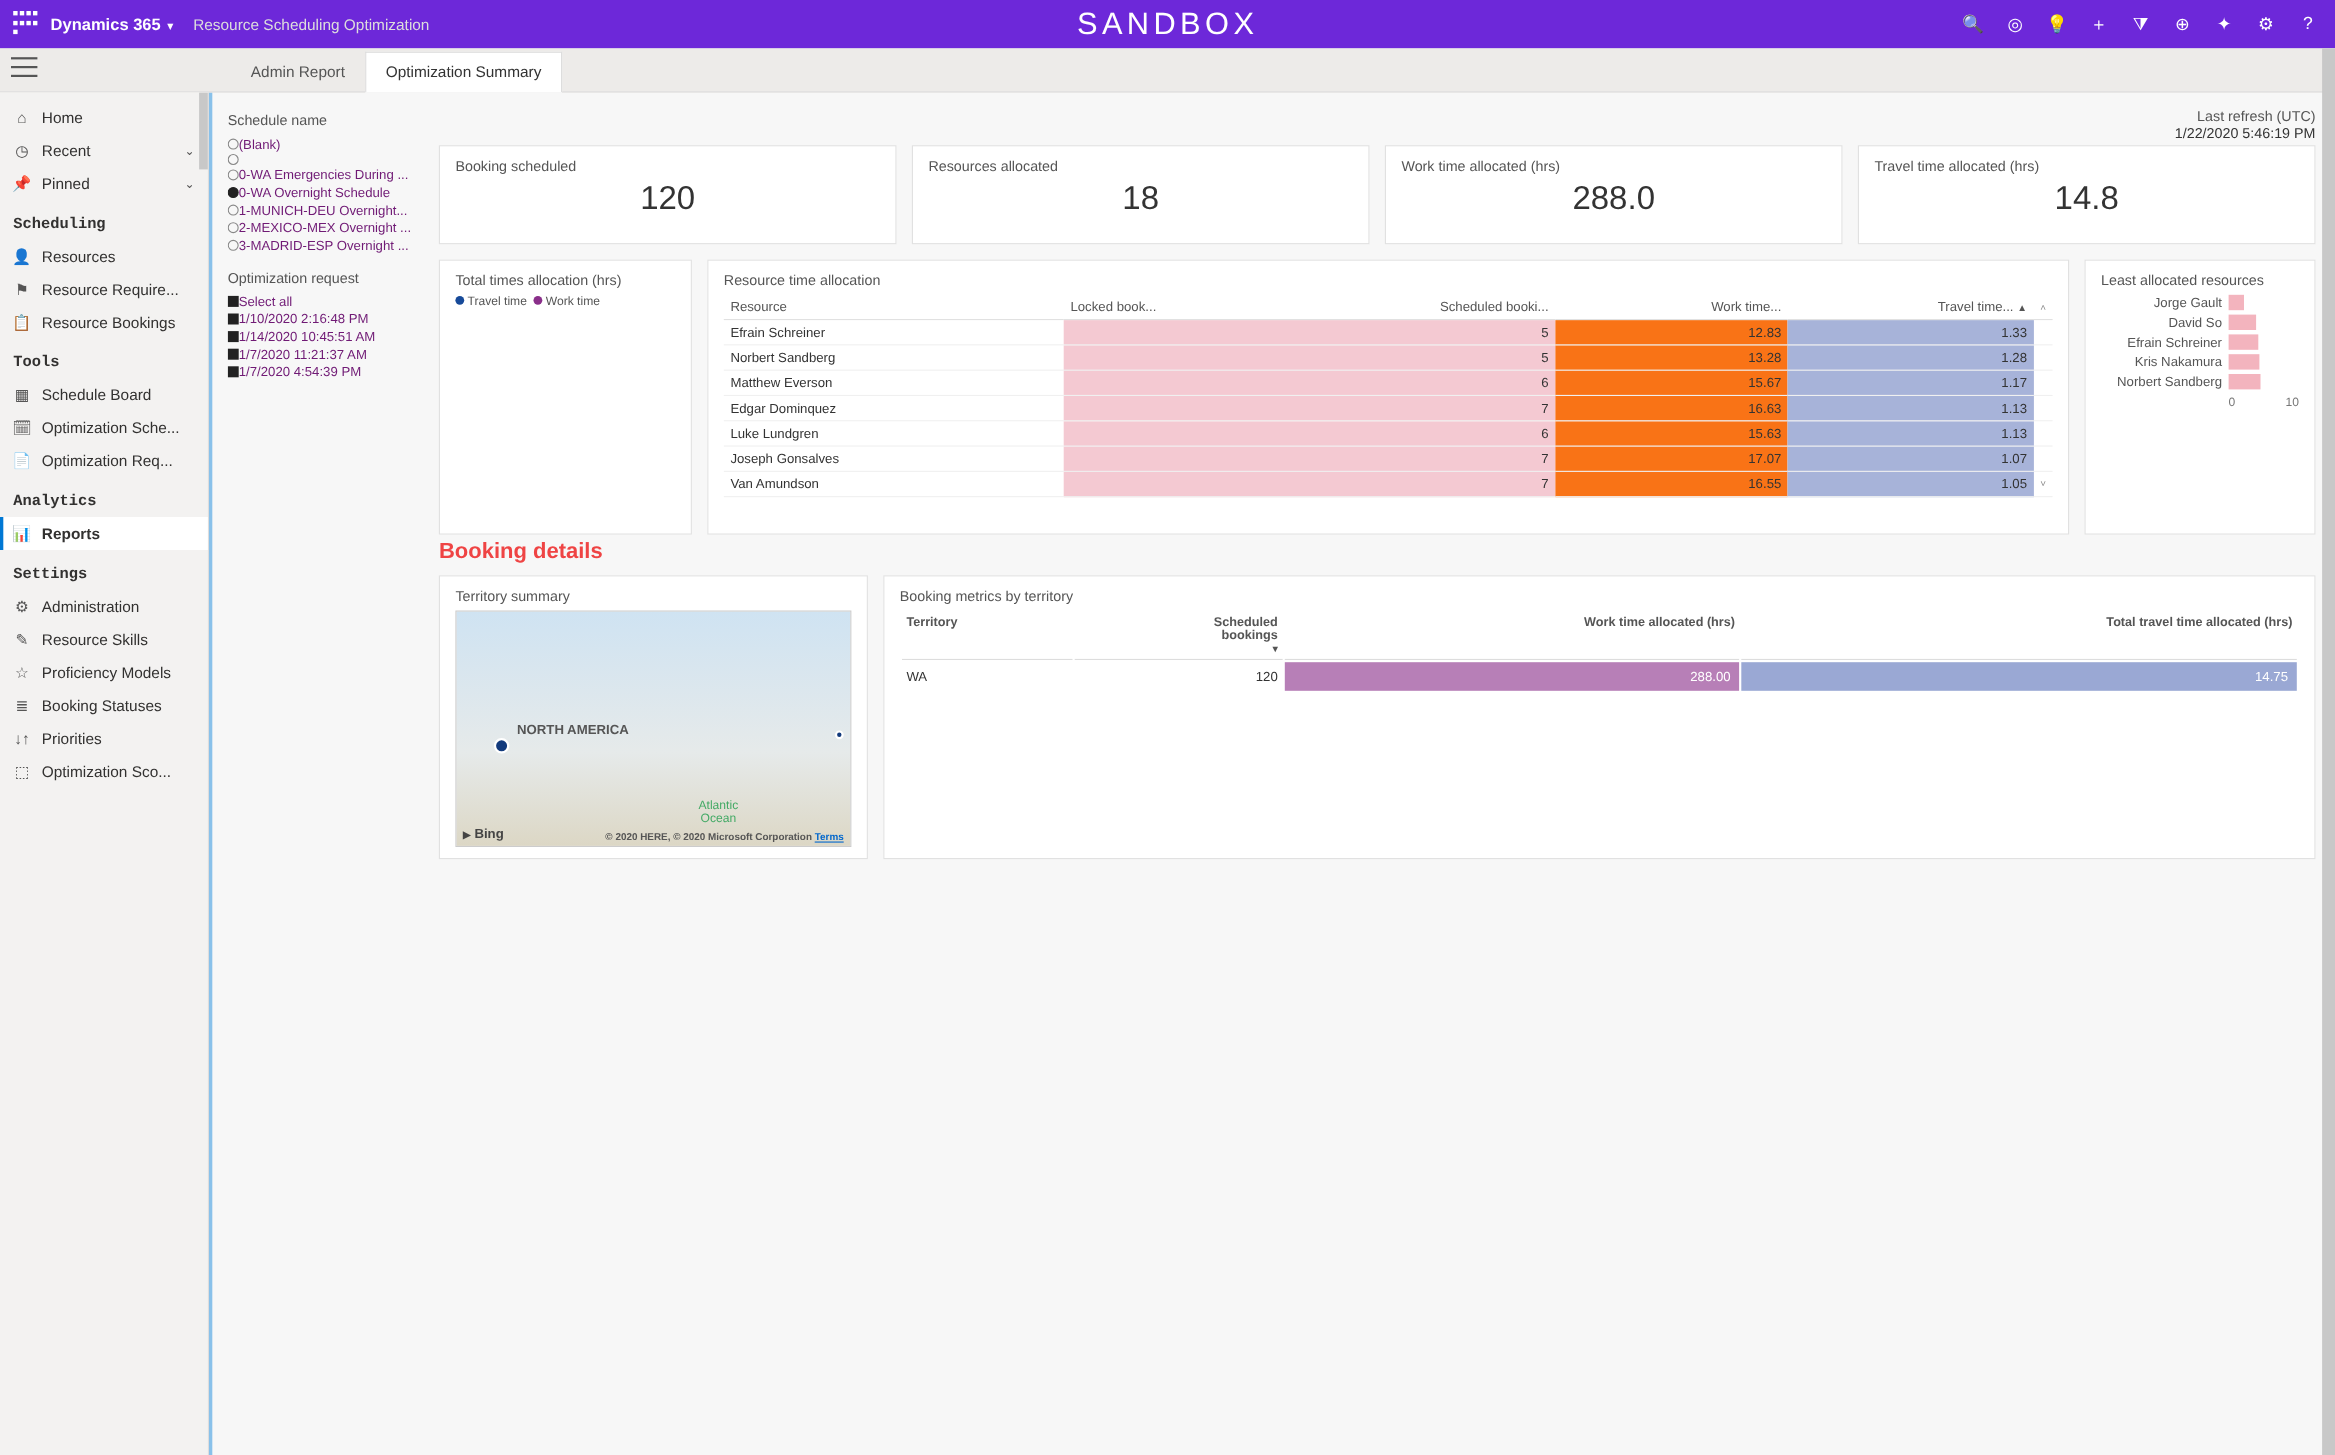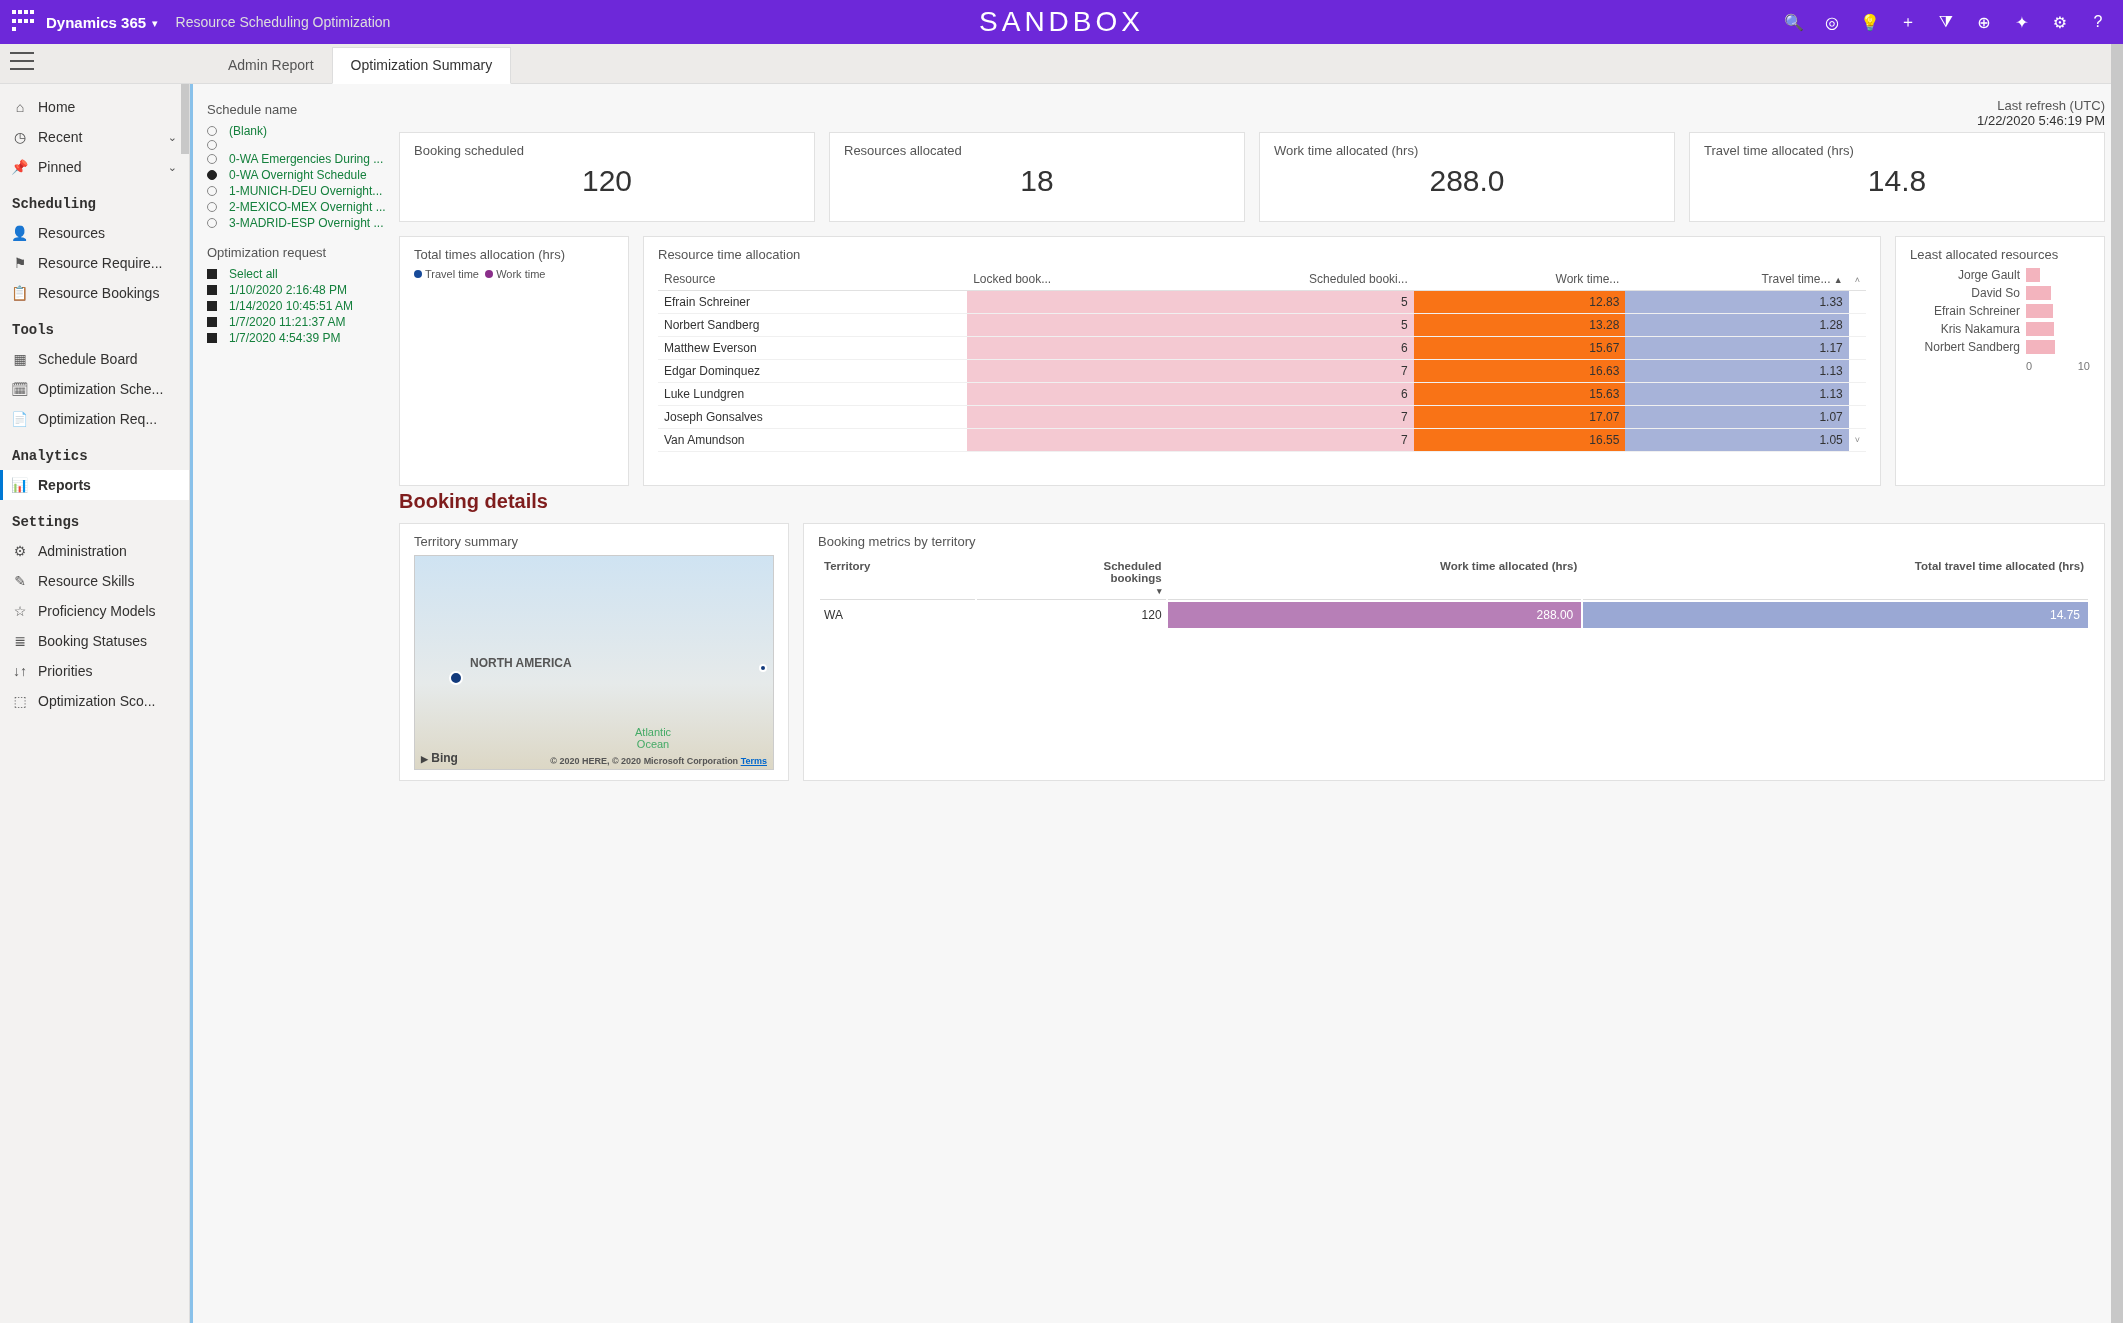--- a/index.html
+++ b/index.html
@@ -31,21 +31,21 @@
   .sb-item.active { background:#fff; border-left:3px solid #0078d4; padding-left:9px; font-weight:600;}
   .sb-item .chev-r{margin-left:auto;color:#555;font-size:11px;}
   .sb-item .sicon { width:16px; height:16px; display:inline-flex; align-items:center; justify-content:center; color:#555; font-size:14px;}
   .sb-heading { font-weight:600; font-size:14px; padding:14px 12px 6px; color:#323130;font-family:Liberation Mono, monospace;}
 
   .main { flex:1; display:flex; background:#f7f7f7; overflow:auto; border-left:3px solid #89c1ea;}
 
   
   .slicers { width:200px; padding:18px 8px 0 14px; flex:none;}
   .slicer-title { font-size:13px; color:#555; margin-bottom:6px;}
-  .slicer-row { display:flex; align-items:center; gap:12px; font-size:12px; color:#15803d; padding:1px 0; white-space:nowrap; overflow:hidden; text-overflow:ellipsis;}
+  .slicer-row { display:flex; align-items:center; gap:0; font-size:12px; color:#701a75; padding:1px 0; white-space:nowrap; overflow:hidden; text-overflow:ellipsis;}
   .radio { width:10px;height:10px;border:1px solid #888;border-radius:50%;flex:none; }
   .radio.filled{background:#222;border-color:#222;}
   .chk { width:10px;height:10px;background:#222;flex:none;}
   .slicer-block{margin-bottom:14px;}
 
   
   .dash { flex:1; padding:14px 18px 20px 6px; }
   .refresh { text-align:right; color:#555; font-size:13px; margin-bottom:4px;}
   .refresh .ts{color:#333;}
 
@@ -76,21 +76,21 @@
   .hl-pink{background:#f4c9d2;}
   .hl-purp{background:#f97316;}
   .hl-blue{background:#a7b3d9;}
 
   
   .bar-row{display:flex;align-items:center;gap:6px;margin:4px 0;font-size:12px;color:#555;}
   .bar-row .n{width:110px;text-align:right;}
   .bar-row .bar{height:14px;background:#f3b4be;}
   .axis{display:flex;justify-content:space-between;font-size:11px;color:#777;margin-top:6px;padding-left:116px;}
 
-  .sec-title{font-size:20px;font-weight:600;margin:4px 0 10px;color:#7f1d1d;}
+  .sec-title{font-size:20px;font-weight:600;margin:4px 0 10px;color:#ef4444;}
 
   .det-row{display:flex;gap:14px;}
   .map-placeholder{height:215px;background:linear-gradient(180deg,#cfe3f2 0%,#e6eaea 60%,#dcd7c5 100%);position:relative;border:1px solid #ccc;display:flex;align-items:center;justify-content:center;color:#555;font-weight:600;}
   .map-placeholder .na{position:absolute;left:55px;top:100px;font-size:12px;}
   .map-placeholder .ao{position:absolute;left:220px;top:170px;font-size:11px;font-weight:400;color:#4a6;}
   .map-placeholder .bing{position:absolute;left:6px;bottom:4px;font-size:12px;font-weight:600;color:#444;}
   .map-placeholder .copy{position:absolute;right:6px;bottom:3px;font-size:9px;color:#555;}
   .map-placeholder .pin{position:absolute;width:14px;height:14px;border-radius:50%;background:#123a7c;border:2px solid #fff;}
 
   .territory-tbl th{font-size:11.5px;color:#555;font-weight:700;text-align:left;padding:3px 4px;border-bottom:1px solid #ddd;}

